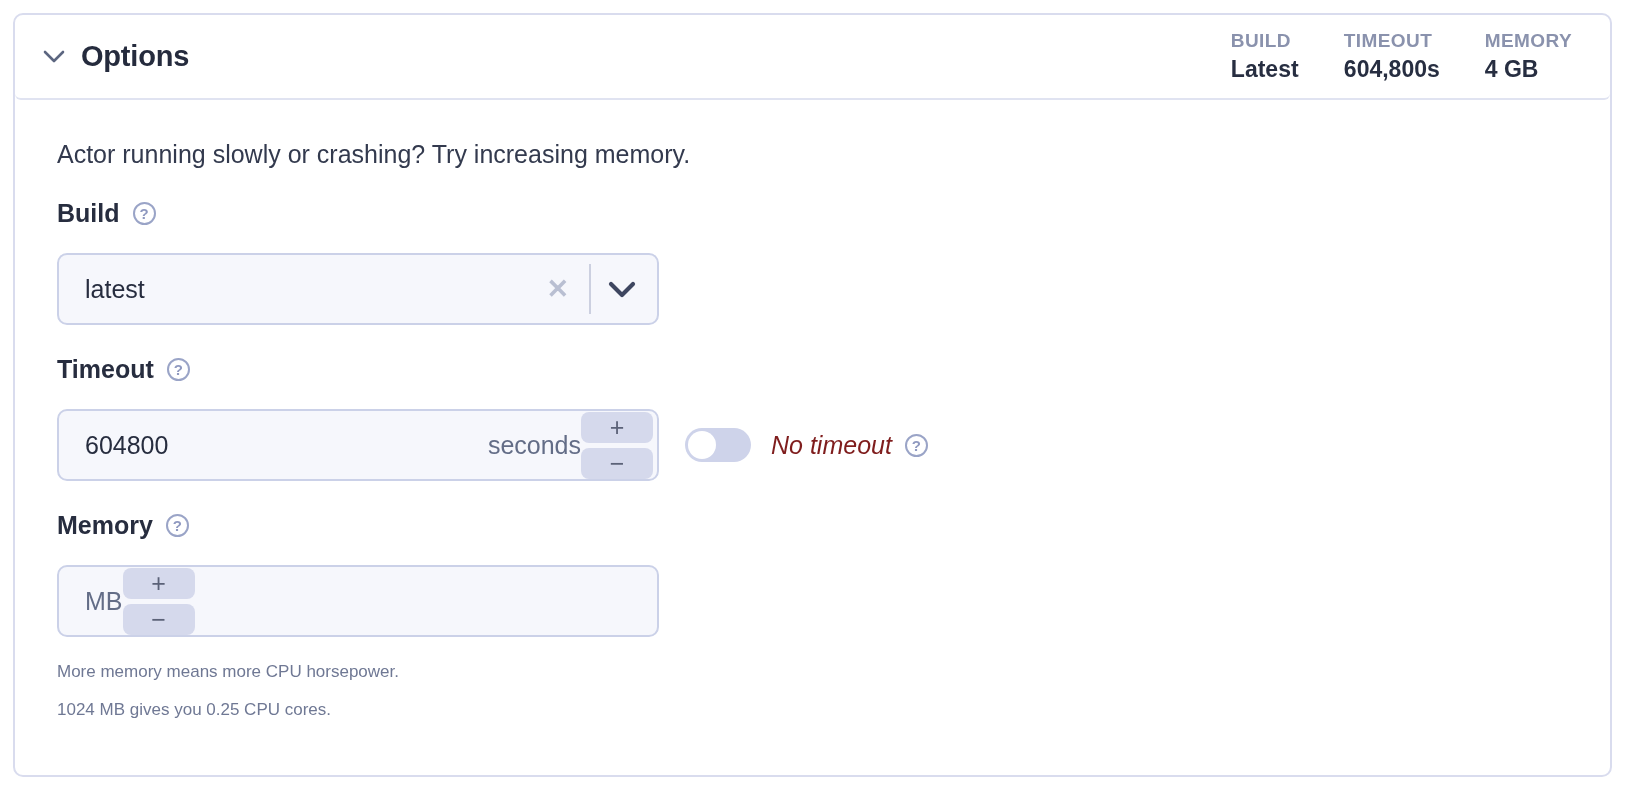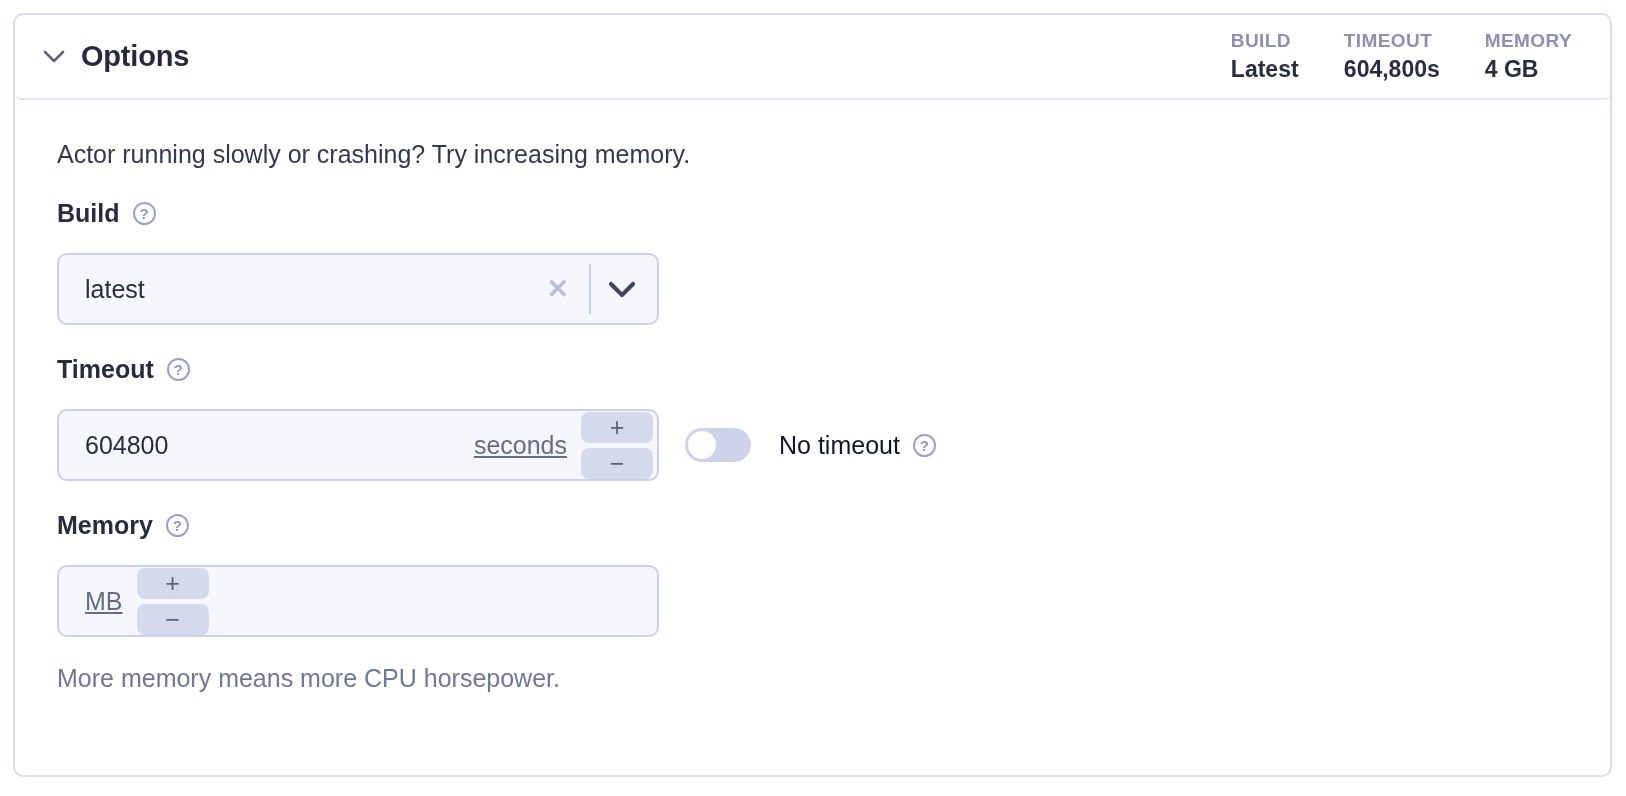--- a/index.html
+++ b/index.html
@@ -92,21 +92,21 @@
   }
   .vdivider { width: 2px; height: 50px; background: #ccd0e0; flex: none; }
   .select-chevron {
     width: 62px; height: 100%;
     display: flex; align-items: center; justify-content: center;
     cursor: pointer; flex: none;
   }
   
   .unit {
     font-size: 25px; color: #636d87;
-    margin-right: 14px; flex: none; text-decoration: underline;
+    flex: none;
   }
   .steppers {
     display: flex; flex-direction: column; gap: 5px;
     flex: none;
   }
   .step-btn {
     width: 72px; height: 31px;
     background: #d5d9ec;
     border: none; border-radius: 8px;
     color: #5b6278;
@@ -126,25 +126,25 @@
     cursor: pointer;
     flex: none;
   }
   .toggle-knob {
     position: absolute;
     left: 3px; top: 3px;
     width: 28px; height: 28px;
     background: #ffffff;
     border-radius: 50%;
   }
-  .toggle-label { margin-left: 28px; font-size: 25px; color: #0f172a; }
+  .toggle-label { margin-left: 20px; font-size: 25px; color: #7f1d1d; font-style: italic; }
   
   .helper {
-    margin-top: 22px;
-    font-size: 25px; line-height: 38px;
+    margin-top: 16px;
+    font-size: 17px; line-height: 38px;
     color: #6f7894;
   }
 </style>
 </head>
 <body>
 
 <div class="card">
 
   <div class="card-header">
     <button class="collapse-btn">
@@ -216,16 +216,17 @@
     <div class="input-shell">
       <span class="unit">MB</span>
       <span class="steppers">
         <button class="step-btn">+</button>
         <button class="step-btn">−</button>
       </span>
     </div>
 
     <div class="helper">
       <div>More memory means more CPU horsepower.</div>
+      <div>1024 MB gives you 0.25 CPU cores.</div>
     </div>
 
   </div>
 </div>
 
 </body></html>

